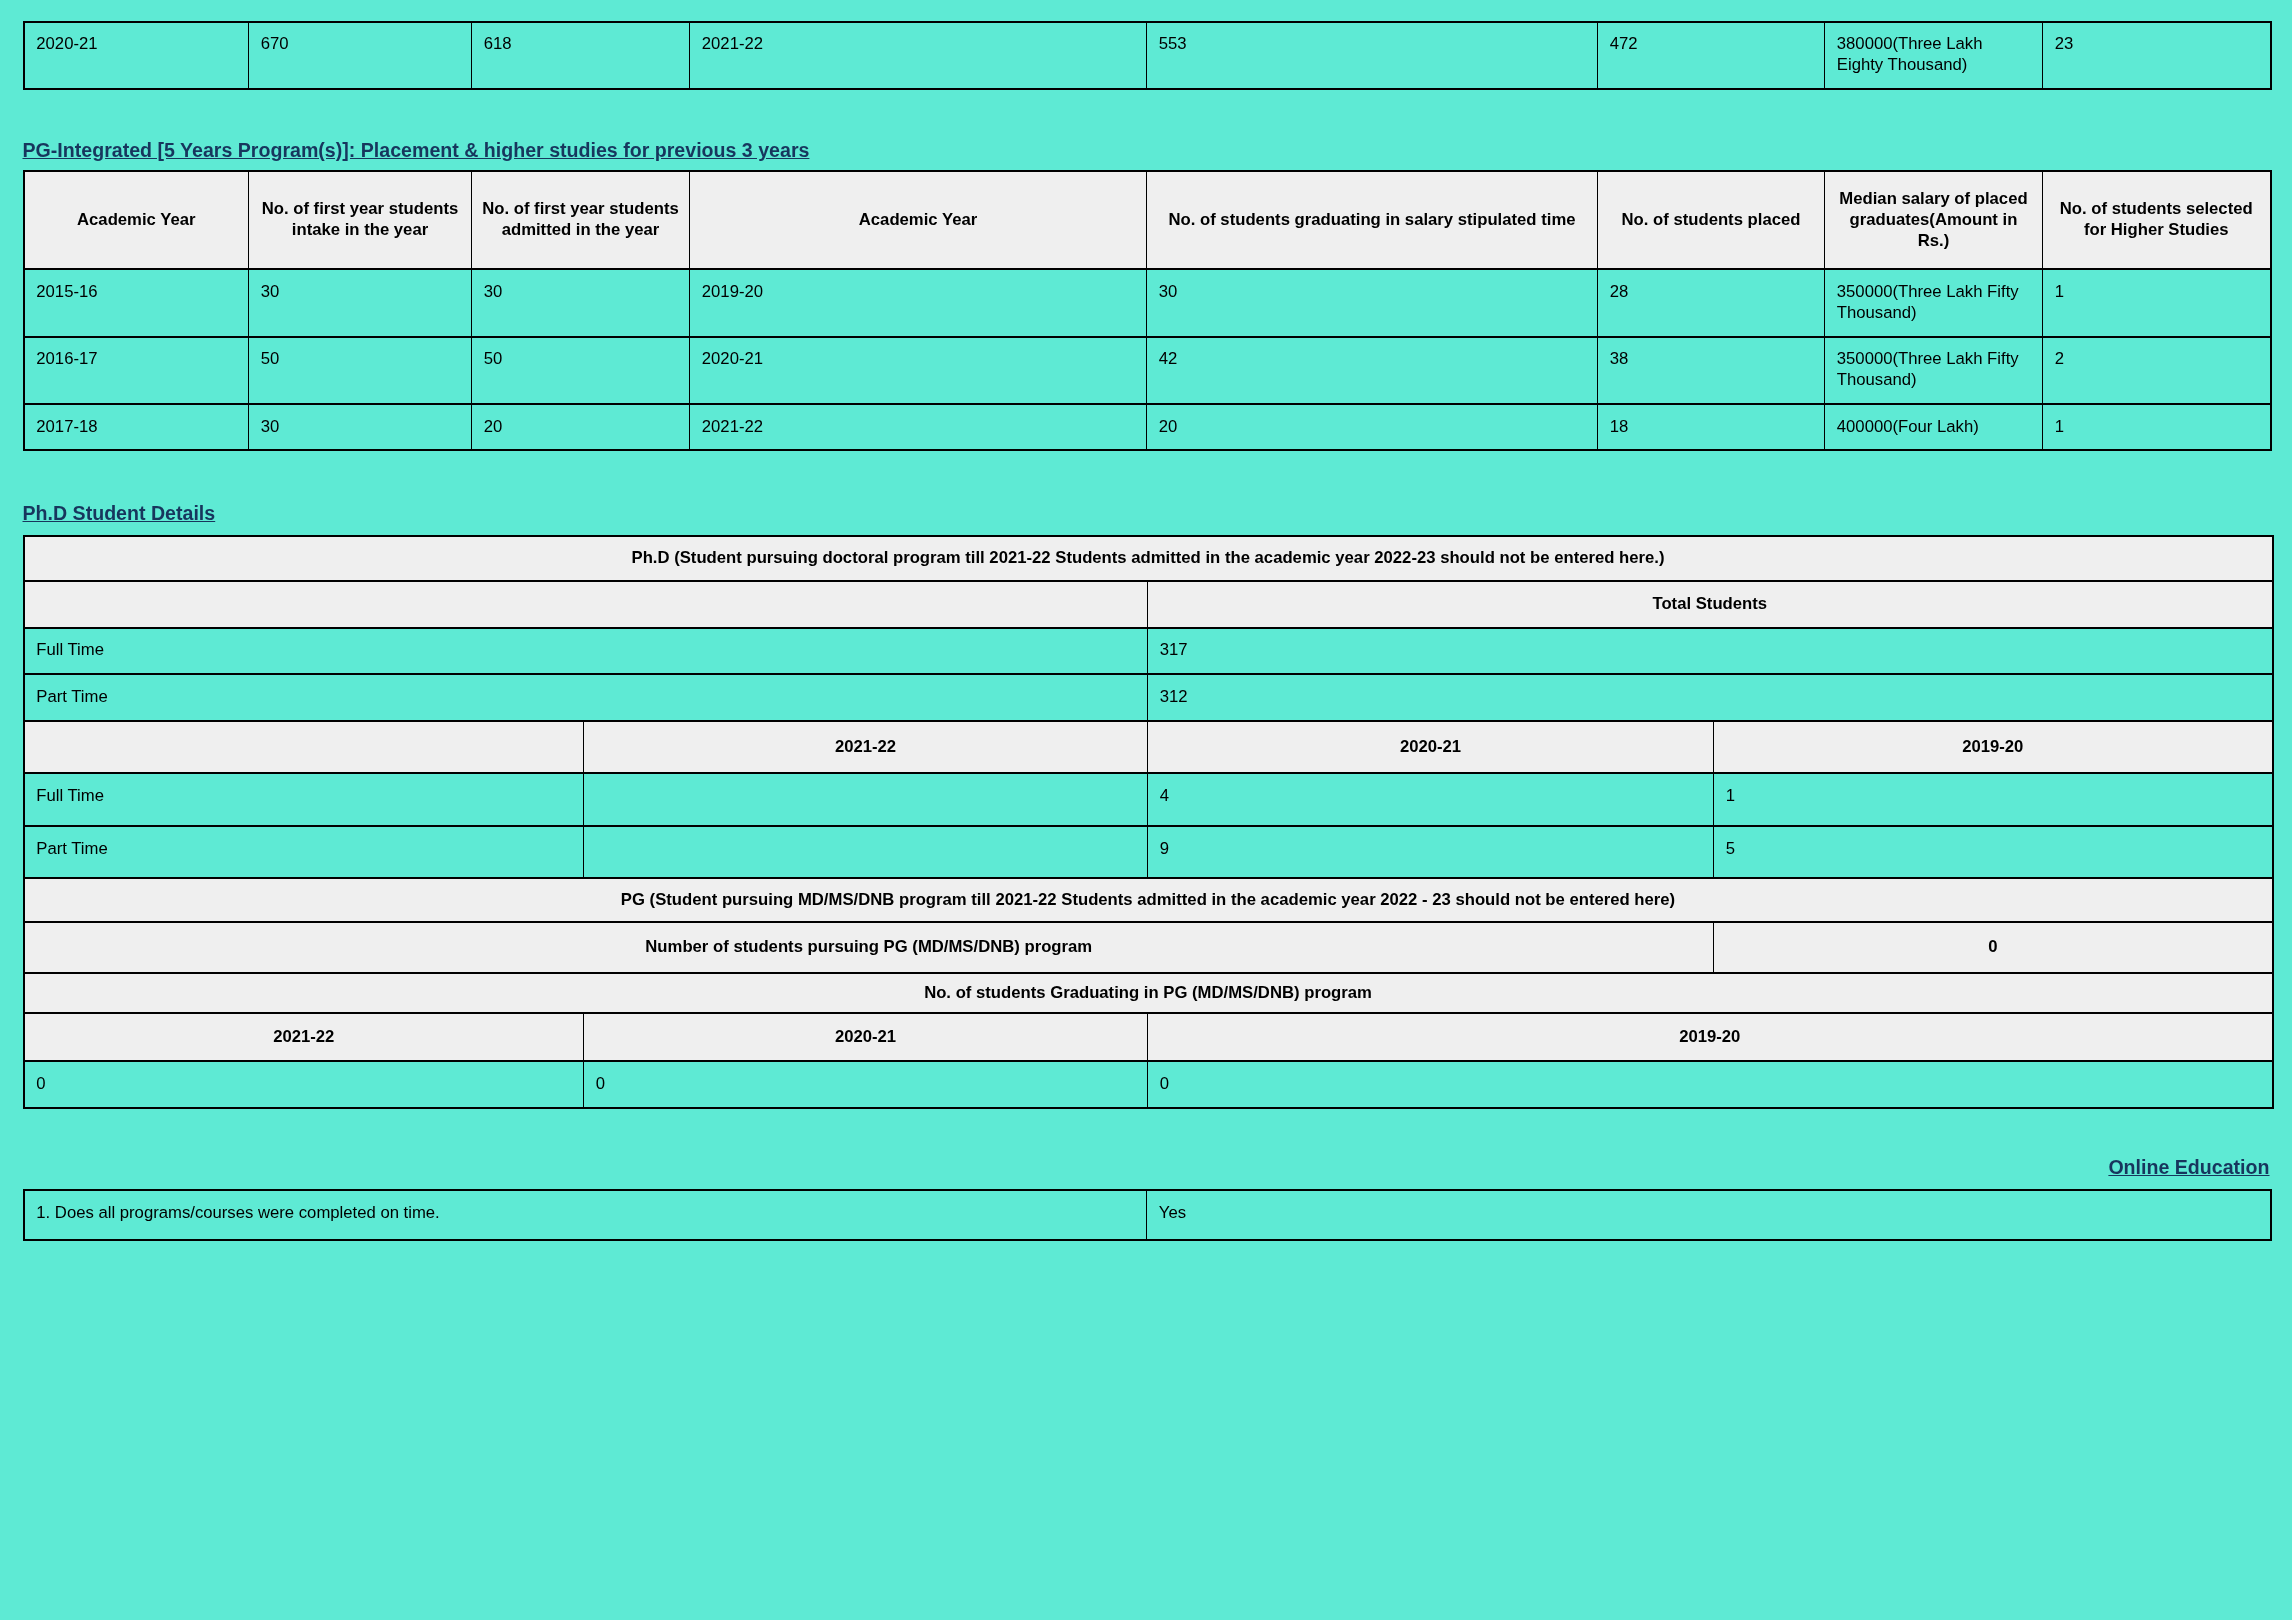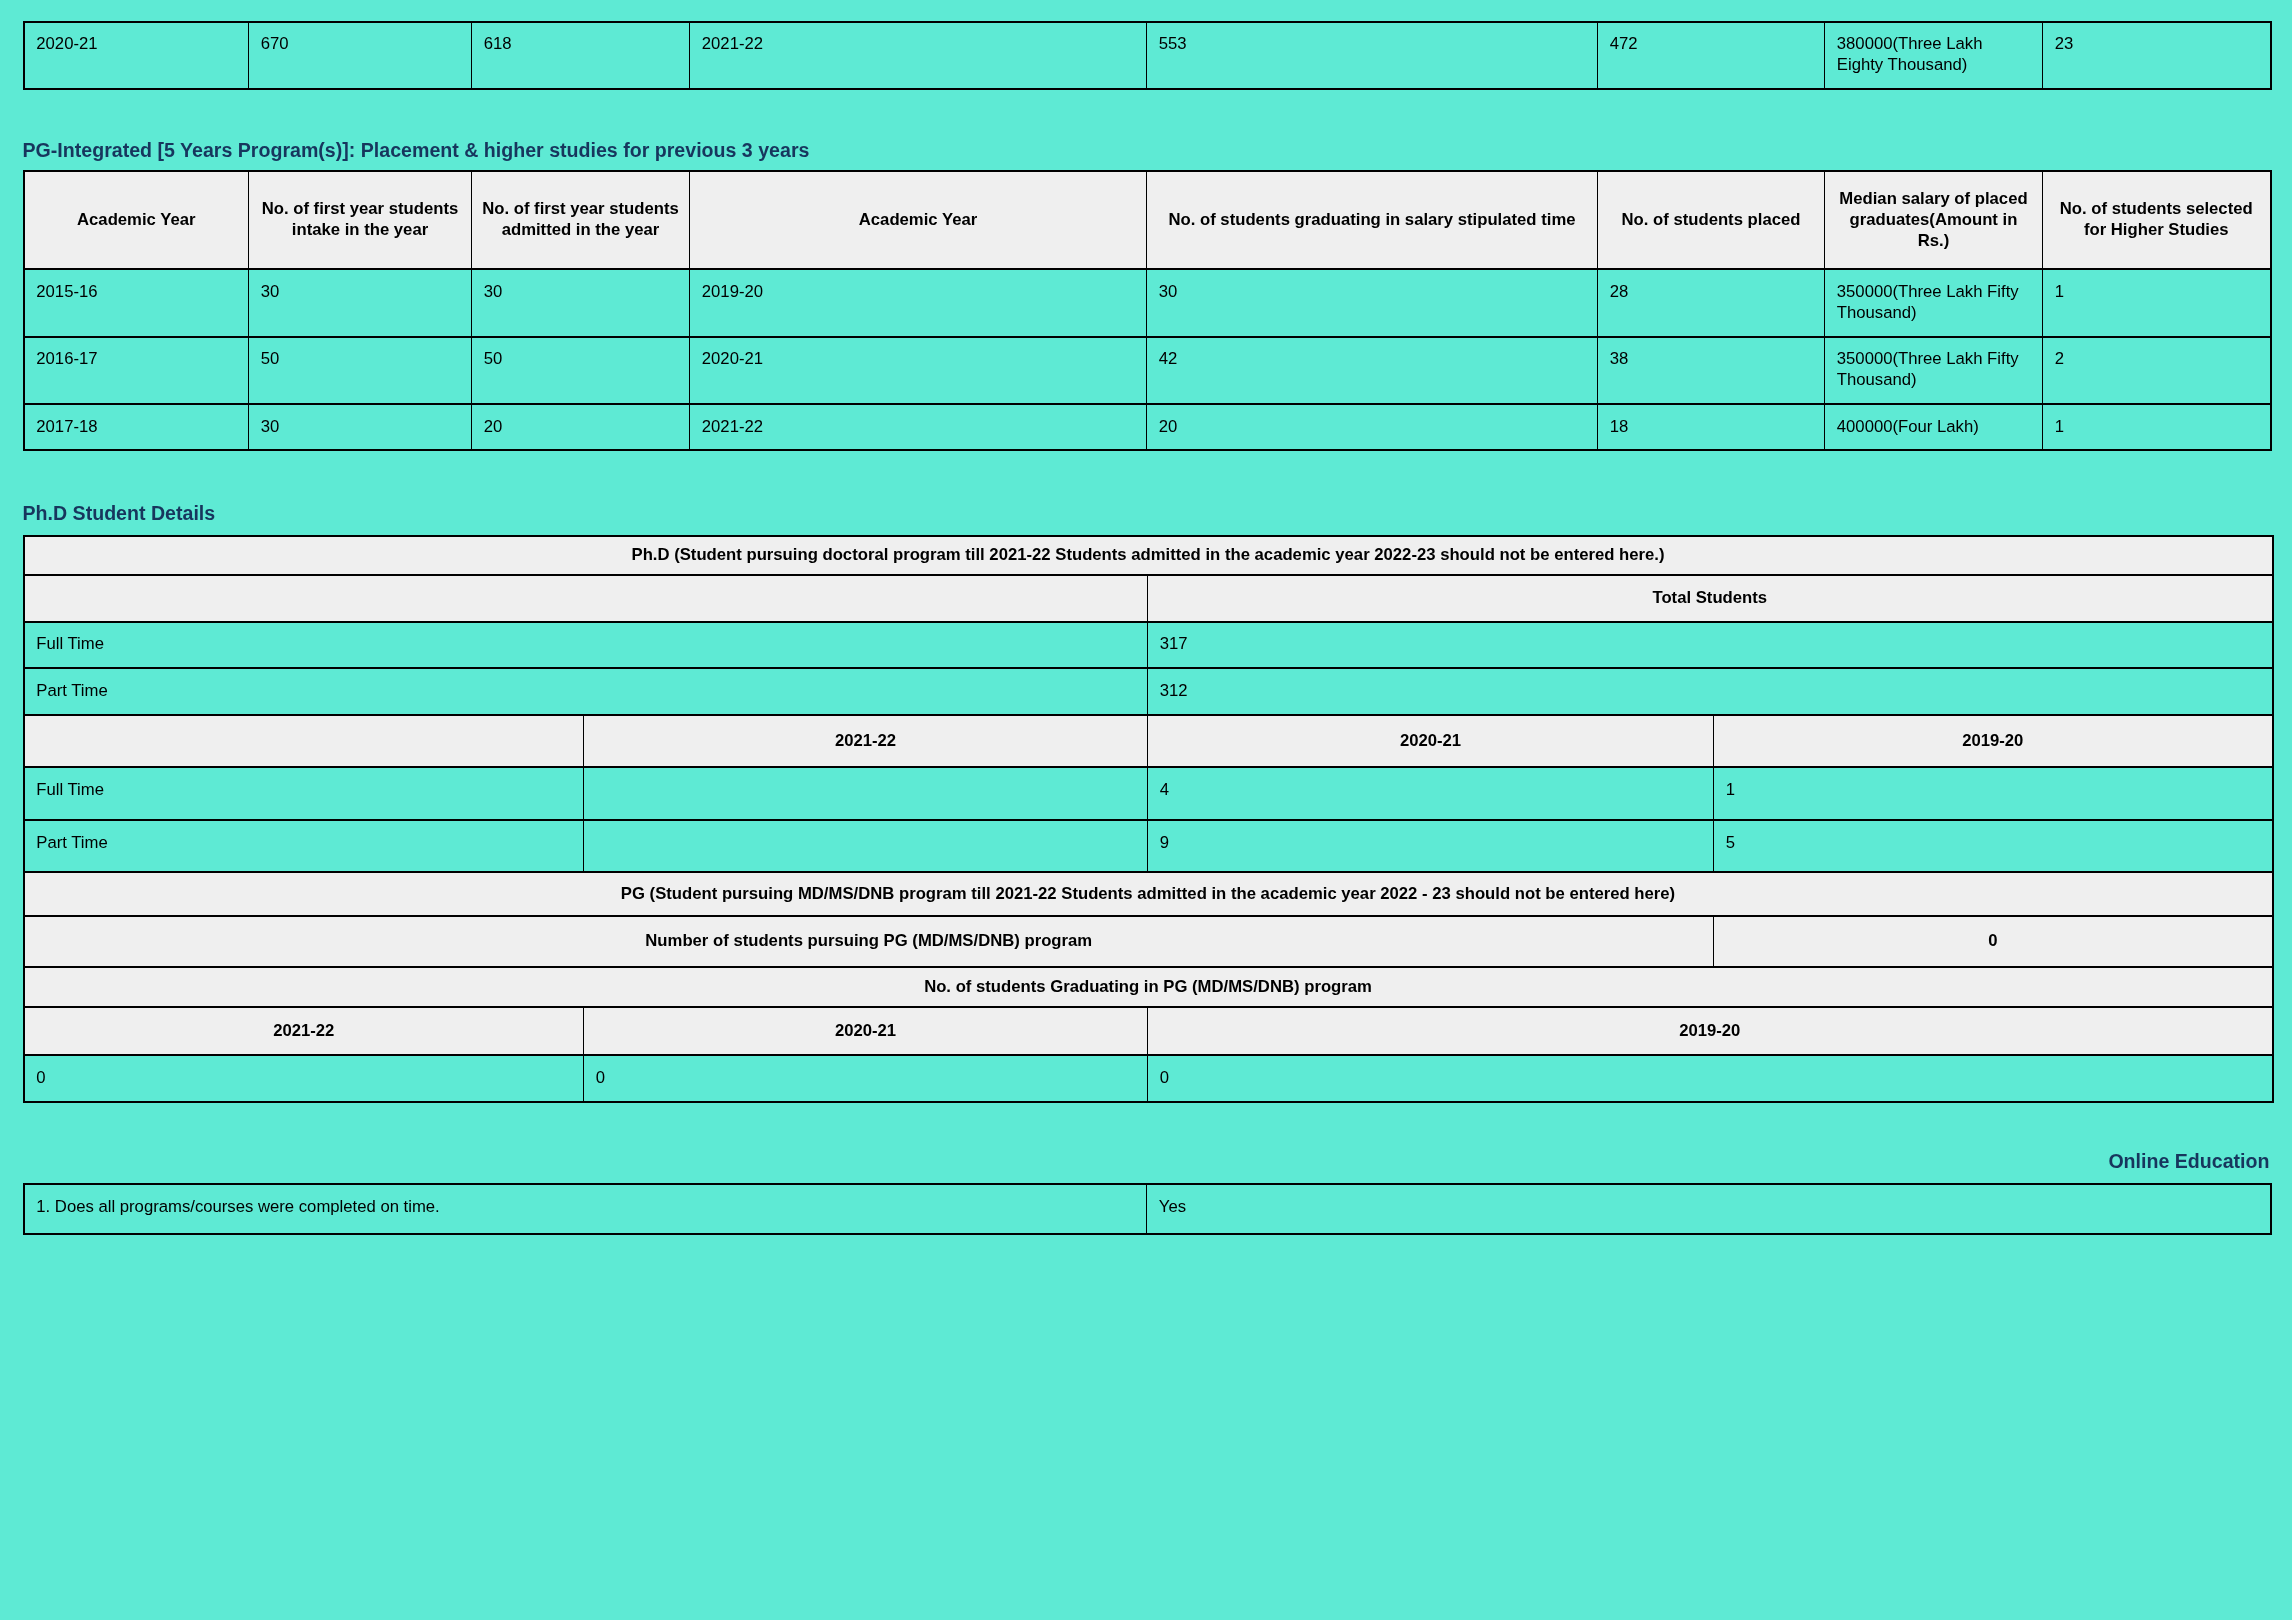--- a/index.html
+++ b/index.html
@@ -47,27 +47,28 @@
     font-weight: bold;
     text-align: center;
     vertical-align: middle;
     padding: 5.9px 9.8px;
   }
   .section-heading {
     color: var(--accent);
     font-size: 19.6px;
     font-weight: bold;
     line-height: 23.5px;
+    text-decoration: underline;
   }
   .heading-pg     { margin: 49px 0 7.8px 0; }
   .heading-phd    { margin: 51px 0 8.8px 0; }
   .heading-online { margin: 47px 0 9.8px 0; text-align: right; }
   .carryover-table { margin-top: 20.6px; }
   
-  .rh40 { height: 39px; padding-left: 28px; }
+  .rh40 { height: 45px; padding-left: 28px; }
   .rh41 { height: 40px; }
   .rh42 { height: 47px; }
   .rh43 { height: 42px; }
   .rh44 { height: 43px; }
   .rh45 { height: 44px; }
   .rh48 { height: 47px; }
   .rh49 { height: 48px; }
   .rh50 { height: 50px; }
   .rh52 { height: 51px; }
   .rh53 { height: 52px; }

